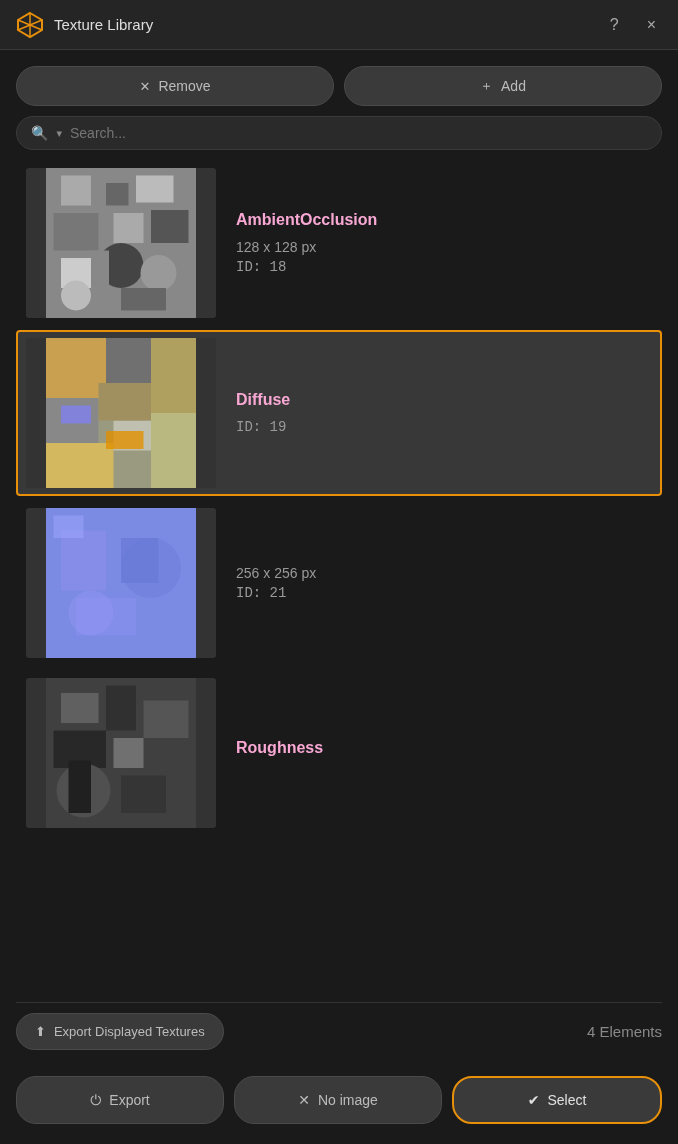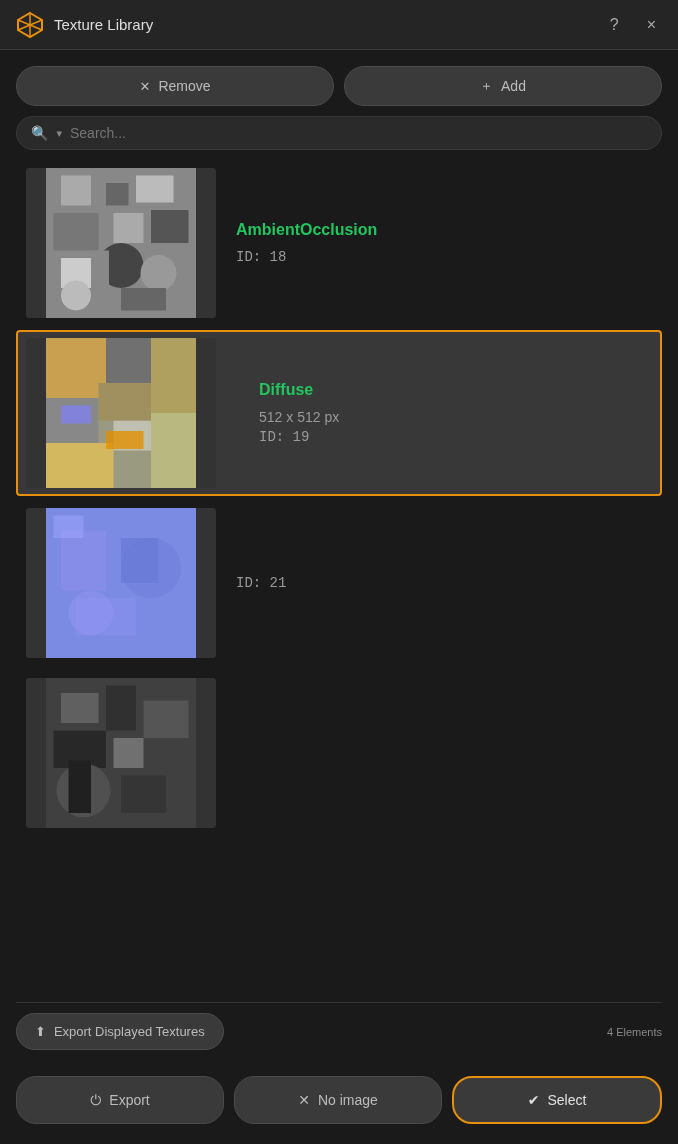--- a/index.html
+++ b/index.html
@@ -121,21 +121,20 @@
       padding: 6px 8px;
       border-radius: 4px;
       margin-bottom: 4px;
       cursor: pointer;
       min-height: 120px;
     }
     .texture-item.selected {
       background: #383838;
       border: 2px solid #e8900a;
       border-radius: 4px;
-      gap: 23px;
     }
     .texture-item.not-selected {
       border: 2px solid transparent;
     }
 
     .texture-thumb {
       width: 190px;
       height: 150px;
       flex-shrink: 0;
       border-radius: 3px;
@@ -144,21 +143,21 @@
       background: #333;
       display: flex;
       align-items: center;
       justify-content: center;
     }
 
     .texture-info { flex: 1; }
     .texture-name {
       font-size: 16px;
       font-weight: 600;
-      color: #22c55e;
+      color: #f9a8d4;
       margin-bottom: 10px;
     }
     .texture-dim {
       font-size: 14px;
       color: #999;
       margin-bottom: 4px;
     }
     .texture-id {
       font-size: 14px;
       color: #999;
@@ -182,21 +181,21 @@
       color: #bbb;
       font-size: 13px;
       padding: 10px 18px;
       cursor: pointer;
       display: flex;
       align-items: center;
       gap: 8px;
     }
     .elements-count {
       color: #888;
-      font-size: 11px;
+      font-size: 15px;
     }
 
     
     .footer {
       display: flex;
       gap: 10px;
       padding: 10px 16px 20px 16px;
       flex-shrink: 0;
     }
     .footer-btn {
@@ -274,20 +273,21 @@
           <rect x="10" y="60" width="25" height="20" fill="#ccc"></rect>
           <circle cx="50" cy="65" r="15" fill="#444"></circle>
           <circle cx="75" cy="70" r="12" fill="#999"></circle>
           <circle cx="20" cy="85" r="10" fill="#bbb"></circle>
           <rect x="50" y="80" width="30" height="15" fill="#666"></rect>
           <rect x="30" y="55" width="12" height="30" fill="#888"></rect>
         </svg>
       </div>
       <div class="texture-info">
         <div class="texture-name">AmbientOcclusion</div>
+        <div class="texture-dim">128 x 128 px</div>
         <div class="texture-id">ID: 18</div>
       </div>
     </div>
 
     <div class="texture-item selected">
       <div class="texture-thumb">
         <svg class="texture-svg" viewBox="0 0 100 100" xmlns="http://www.w3.org/2000/svg">
           <rect width="100" height="100" fill="#9a9a80"></rect>
           <rect x="0" y="0" width="40" height="40" fill="#c8a050"></rect>
           <rect x="40" y="0" width="30" height="30" fill="#707070"></rect>
@@ -296,58 +296,63 @@
           <rect x="0" y="70" width="45" height="30" fill="#d4b860"></rect>
           <rect x="45" y="55" width="25" height="20" fill="#c0c0b0"></rect>
           <rect x="35" y="30" width="35" height="25" fill="#a09060"></rect>
           <rect x="70" y="50" width="30" height="50" fill="#b8b880"></rect>
           <rect x="10" y="45" width="20" height="12" fill="#8080ff" opacity="0.7"></rect>
           <rect x="40" y="62" width="25" height="12" fill="#e09000" opacity="0.8"></rect>
         </svg>
       </div>
       <div class="texture-info">
         <div class="texture-name">Diffuse</div>
-        <div class="texture-dim">512 x 512 px</div>
         <div class="texture-id">ID: 19</div>
       </div>
     </div>
 
     <div class="texture-item not-selected">
       <div class="texture-thumb">
         <svg class="texture-svg" viewBox="0 0 100 100" xmlns="http://www.w3.org/2000/svg">
           <rect width="100" height="100" fill="#8090e8"></rect>
           <rect x="0" y="0" width="100" height="100" fill="#7888e0" opacity="0.6"></rect>
           <rect x="10" y="15" width="30" height="40" fill="#9090f0" opacity="0.5"></rect>
           <rect x="50" y="20" width="25" height="30" fill="#6070d0" opacity="0.5"></rect>
           <rect x="20" y="60" width="40" height="25" fill="#8890ee" opacity="0.6"></rect>
           <circle cx="30" cy="70" r="15" fill="#9898f8" opacity="0.4"></circle>
           <circle cx="70" cy="40" r="20" fill="#6878d8" opacity="0.4"></circle>
           <rect x="5" y="5" width="20" height="15" fill="#a0a8ff" opacity="0.5"></rect>
         </svg>
       </div>
       <div class="texture-info">
+        <div class="texture-dim">256 x 256 px</div>
         <div class="texture-id">ID: 21</div>
       </div>
     </div>
 
     <div class="texture-item not-selected">
       <div class="texture-thumb">
         <svg class="texture-svg" viewBox="0 0 100 100" xmlns="http://www.w3.org/2000/svg">
           <rect width="100" height="100" fill="#404040"></rect>
           <rect x="10" y="10" width="25" height="20" fill="#606060"></rect>
           <rect x="40" y="5" width="20" height="30" fill="#303030"></rect>
           <rect x="65" y="15" width="30" height="25" fill="#555"></rect>
           <rect x="5" y="35" width="35" height="25" fill="#282828"></rect>
           <rect x="45" y="40" width="20" height="20" fill="#707070"></rect>
           <rect x="70" y="45" width="25" height="20" fill="#404040"></rect>
           <circle cx="25" cy="75" r="18" fill="#505050"></circle>
           <rect x="50" y="65" width="30" height="25" fill="#353535"></rect>
           <rect x="15" y="55" width="15" height="35" fill="#202020"></rect>
         </svg>
       </div>
+      <div class="texture-info">
+        <div class="texture-name">Roughness</div>
+        <div class="texture-dim"></div>
+        <div class="texture-id"></div>
+      </div>
     </div>
 
   </div>
 
   <div class="bottom-bar">
     <button class="export-btn">
       <span>⬆</span>
       <span>Export Displayed Textures</span>
     </button>
     <span class="elements-count">4 Elements</span>

